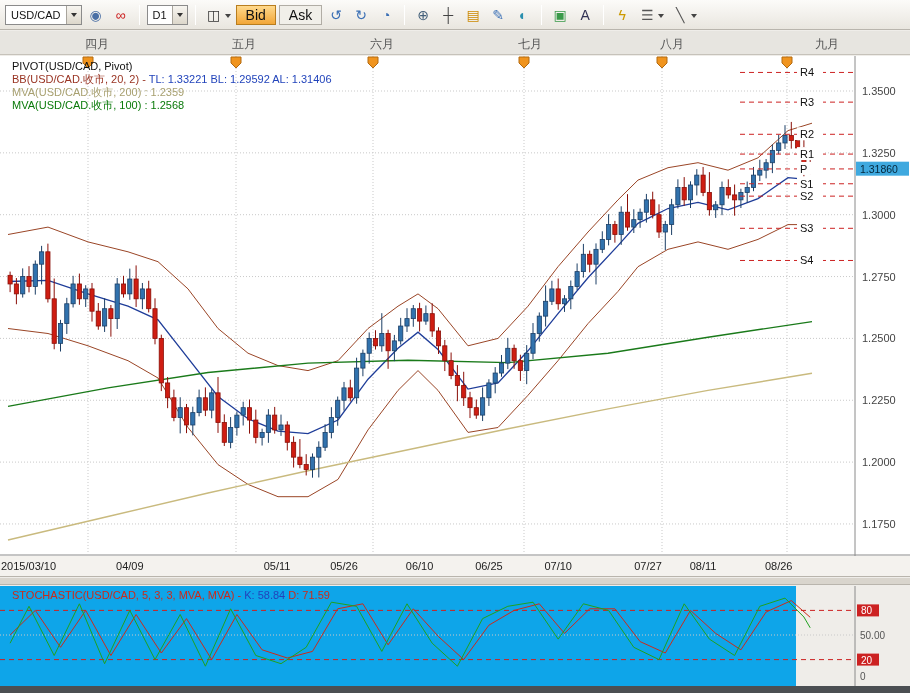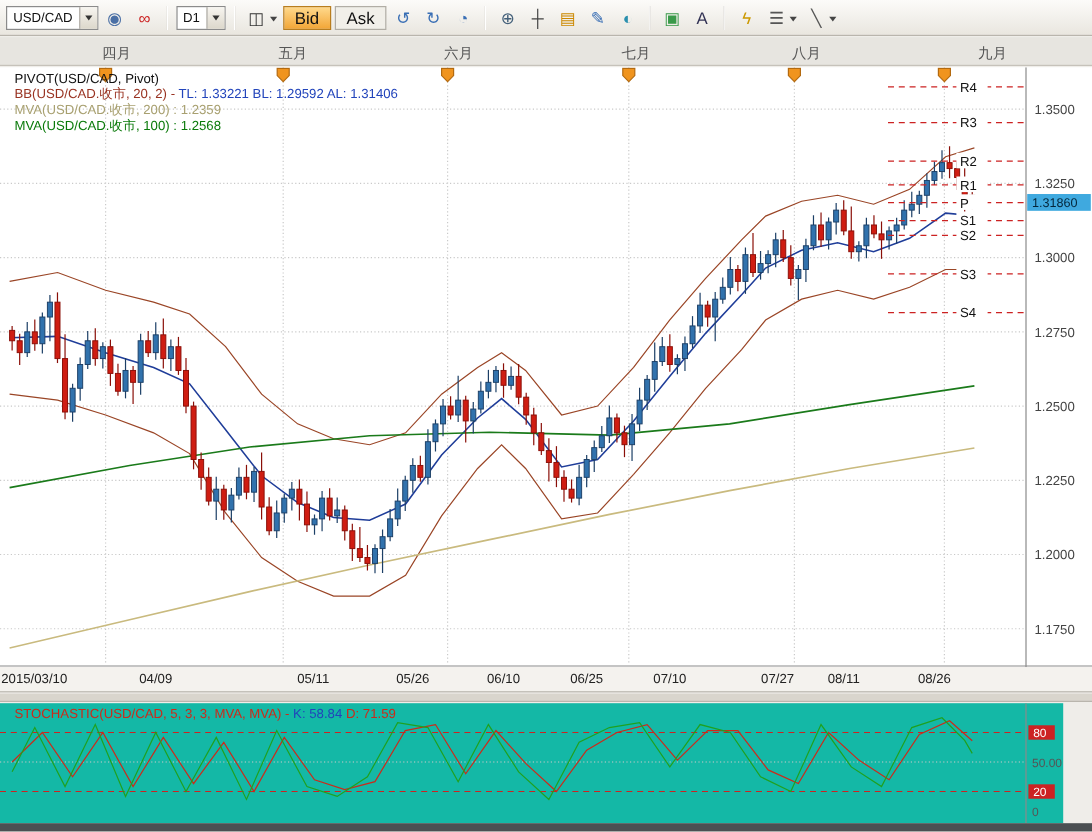--- a/index.html
+++ b/index.html
@@ -29,21 +29,21 @@
   .month-ruler{position:absolute;top:31px;left:0;width:910px;height:24px;background:#e7e5e0;border-bottom:1px solid #c6c2ba}
   .month-label{position:absolute;top:5px;font-size:12px;color:#555;white-space:nowrap}
 
   
   .chart-panel{position:absolute;top:56px;left:0;width:910px;height:500px;background:#fff}
   .date-axis{position:absolute;top:556px;left:0;width:910px;height:21px;background:#f4f2ee;
              border-bottom:1px solid #b9b5ad;overflow:hidden}
   .date-label{position:absolute;top:4px;font-size:11px;color:#222;white-space:nowrap;transform:translateX(-50%)}
   .date-label.left{transform:none}
   .splitter{position:absolute;top:578px;left:0;width:910px;height:7px;background:#d9d5cd;border-bottom:1px solid #b9b5ad;cursor:row-resize}
-  .stoch-panel{position:absolute;top:586px;left:0;width:886px;height:100px;background:#14b8a6}
+  .stoch-panel{position:absolute;top:586px;left:0;width:796px;height:100px;background:#0ea5e9}
   .bottom-bar{position:absolute;top:686px;left:0;width:910px;height:7px;background:#4b4f52}
 
   
   .ind-labels{position:absolute;top:60px;left:12px;font-size:11px;line-height:13px;z-index:5}
   .c-black{color:#111}.c-maroon{color:#993322}.c-blue{color:#2244bb}
   .c-tan{color:#a8a070}.c-green{color:#0a7a0a}.c-red{color:#cc2a1a}
   .stoch-label{position:absolute;top:589px;left:12px;font-size:11px;z-index:5}
 
   svg{display:block}
   .grid{stroke:#c9c9c9;stroke-dasharray:1 2;fill:none;stroke-width:1}
@@ -452,21 +452,21 @@
           <rect x="856" y="105.68360000000024" width="53" height="14" fill="#3fa9df"></rect>
           <text x="860" y="116.68360000000024" font-size="10.5" font-family="Liberation Sans, sans-serif" fill="#04263a">1.31860</text>
         </g>
       </svg>
   </div>
 
   <div class="date-axis" id="date-axis">
       <span class="date-label left" style="left: 1px;">2015/03/10</span>
       <span class="date-label" style="left: 129.8px;">04/09</span>
       <span class="date-label" style="left: 199.1px; margin-top: 24px;">04/24</span>
-      <span class="date-label" style="left: 261px; text-align: right;">05/11</span>
+      <span class="date-label" style="left: 277px; text-align: right;">05/11</span>
       <span class="date-label" style="left: 344px;">05/26</span>
       <span class="date-label" style="left: 419.6px;">06/10</span>
       <span class="date-label" style="left: 488.9px;">06/25</span>
       <span class="date-label" style="left: 558.2px;">07/10</span>
       <span class="date-label" style="left: 604px; margin-left: 44px;">07/27</span>
       <span class="date-label" style="left: 703.1px;">08/11</span>
       <span class="date-label" style="left: 778.7px;">08/26</span>
     </div>
 
   <div class="splitter"></div>

